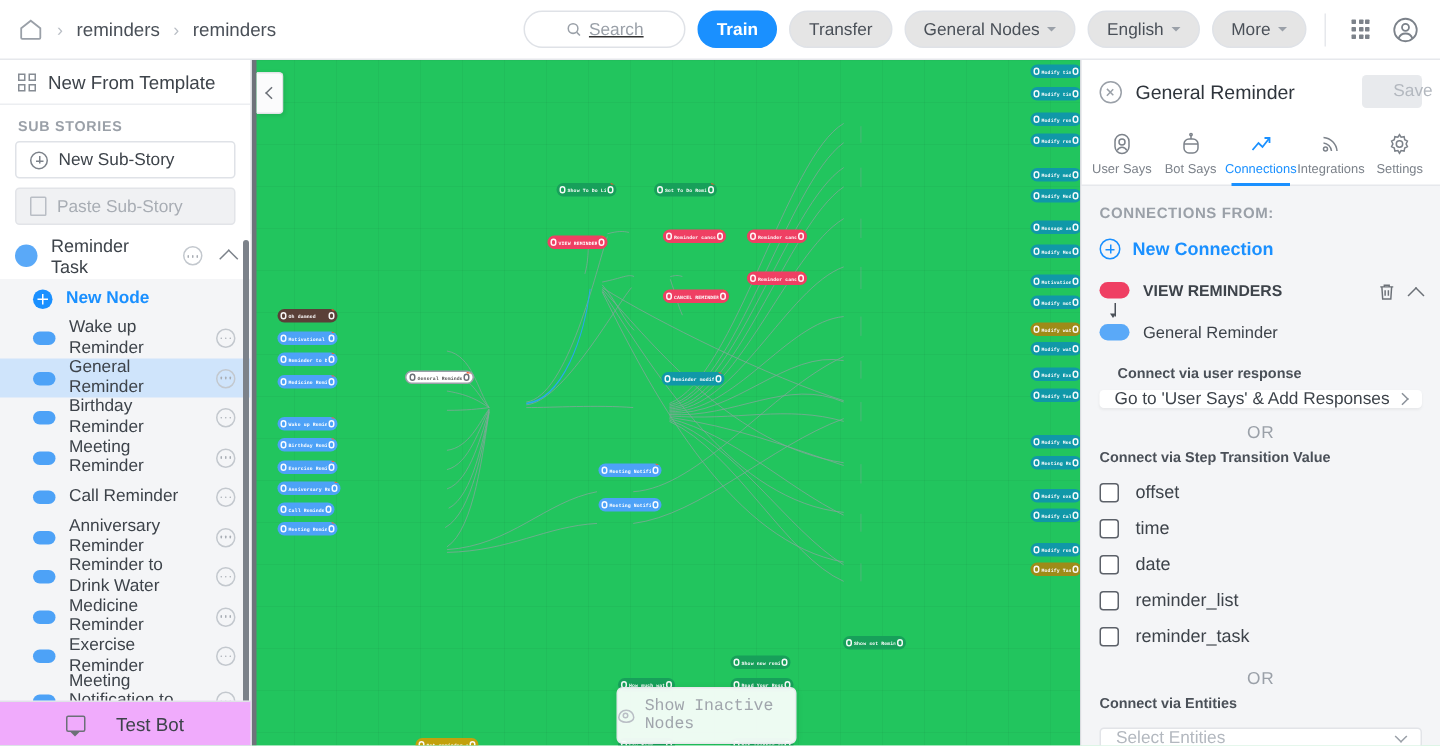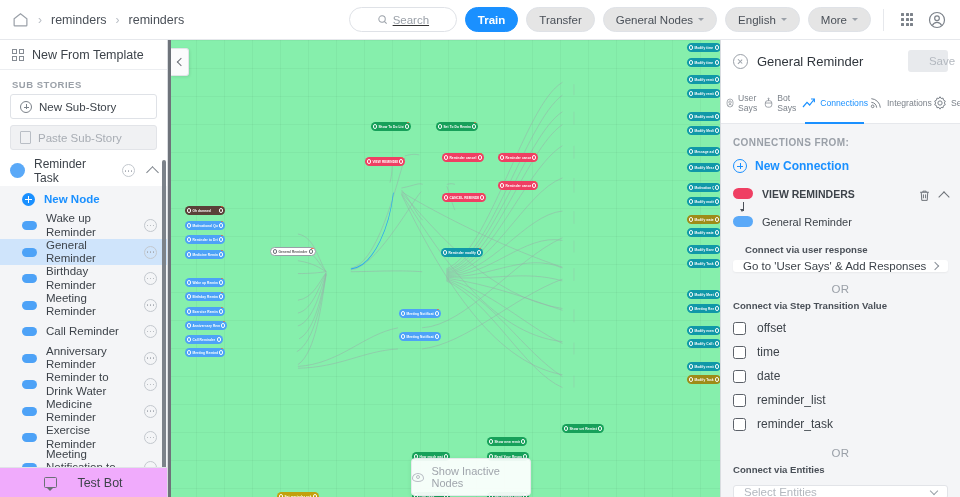--- a/index.html
+++ b/index.html
@@ -100,21 +100,21 @@
   .testbot {
     height: 30px; min-height: 30px; border-top: 1px solid #e0e3e7; background: #f0abfc;
     display: flex; align-items: center; justify-content: center; gap: 20px;
     font-size: 12.5px; color: #3d434a; cursor: pointer;
   }
   .tb-ico { width: 13px; height: 11px; border: 1.3px solid #6b7077; border-radius: 1.5px; position: relative; }
   .tb-ico::after { content:''; position:absolute; left: 2px; bottom: -4px; width: 0; height: 0;
                    border-left: 3px solid transparent; border-right: 3px solid transparent; border-top: 3.5px solid #6b7077; }
 
   
-  .canvas { flex: 1 1 auto; position: relative; overflow: hidden; background: #86efac; }
+  .canvas { flex: 1 1 auto; position: relative; overflow: hidden; background: #22c55e; font-family: Liberation Mono, monospace; }
   .canvas-grid {
     position: absolute; inset: 0;
     background-image: linear-gradient(to right, rgba(0,0,0,.035) 1px, transparent 1px),
                       linear-gradient(to bottom, rgba(0,0,0,.035) 1px, transparent 1px);
     background-size: 28px 28px;
   }
   .canvas-rail { position: absolute; left: 0; top: 0; bottom: 0; width: 3px; background: #6e737a; }
   .collapse-btn {
     position: absolute; left: 3px; top: 8px; width: 18px; height: 28px; background: #fbfbfc;
     border: 1px solid #e2e4e8; border-left: none; border-radius: 0 3px 3px 0;
@@ -159,21 +159,21 @@
   .x-circ { width: 15px; height: 15px; border: 1.2px solid #9aa0a8; border-radius: 50%; position: relative; flex: 0 0 auto; cursor: pointer; }
   .x-circ::before, .x-circ::after { content:''; position:absolute; left: 3.3px; right: 3.3px; top: 6.2px;
                                     height: 1.1px; background: #9aa0a8; }
   .x-circ::before { transform: rotate(45deg); }
   .x-circ::after { transform: rotate(-45deg); }
   .rp-title { flex: 1 1 auto; font-size: 13px; color: #2f353c; }
   .save-btn { width: 40px; height: 22px; border-radius: 3px; background: #e8eaed; color: #b3b8bf;
               font-size: 11.5px; display: flex; align-items: center; justify-content: center; cursor: default; padding-left: 28px; }
 
   .tabs { height: 42px; min-height: 42px; display: flex; border-bottom: 1px solid #e6e8ec; padding: 0 4px; }
-  .tab { flex: 1 1 0; display: flex; flex-direction: row; align-items: center; justify-content: center;
+  .tab { flex: 1 1 0; display: flex; flex-direction: column; align-items: center; justify-content: center;
          gap: 3px; cursor: pointer; position: relative; color: #7c828a; }
   .tab .tlabel { font-size: 8.6px; }
   .tab.active { color: #1a90ff; }
   .tab.active::after { content:''; position: absolute; left: 4px; right: 4px; bottom: -1px; height: 2px; background: #1a90ff; }
   .tab svg { width: 16px; height: 16px; }
 
   .rp-body { flex: 1 1 auto; overflow: hidden; background: #f4f5f7; display: flex; flex-direction: column; }
   .rp-sec-label { font-size: 10px; letter-spacing: .4px; color: #9aa0a8; font-weight: 600; padding: 13px 12px 0; }
   .newconn { display: flex; align-items: center; gap: 8px; padding: 11px 12px 12px; cursor: pointer; }
   .plus-circ-blue { width: 14px; height: 14px; border: 1.3px solid #1a90ff; border-radius: 50%; position: relative; flex: 0 0 auto; }

